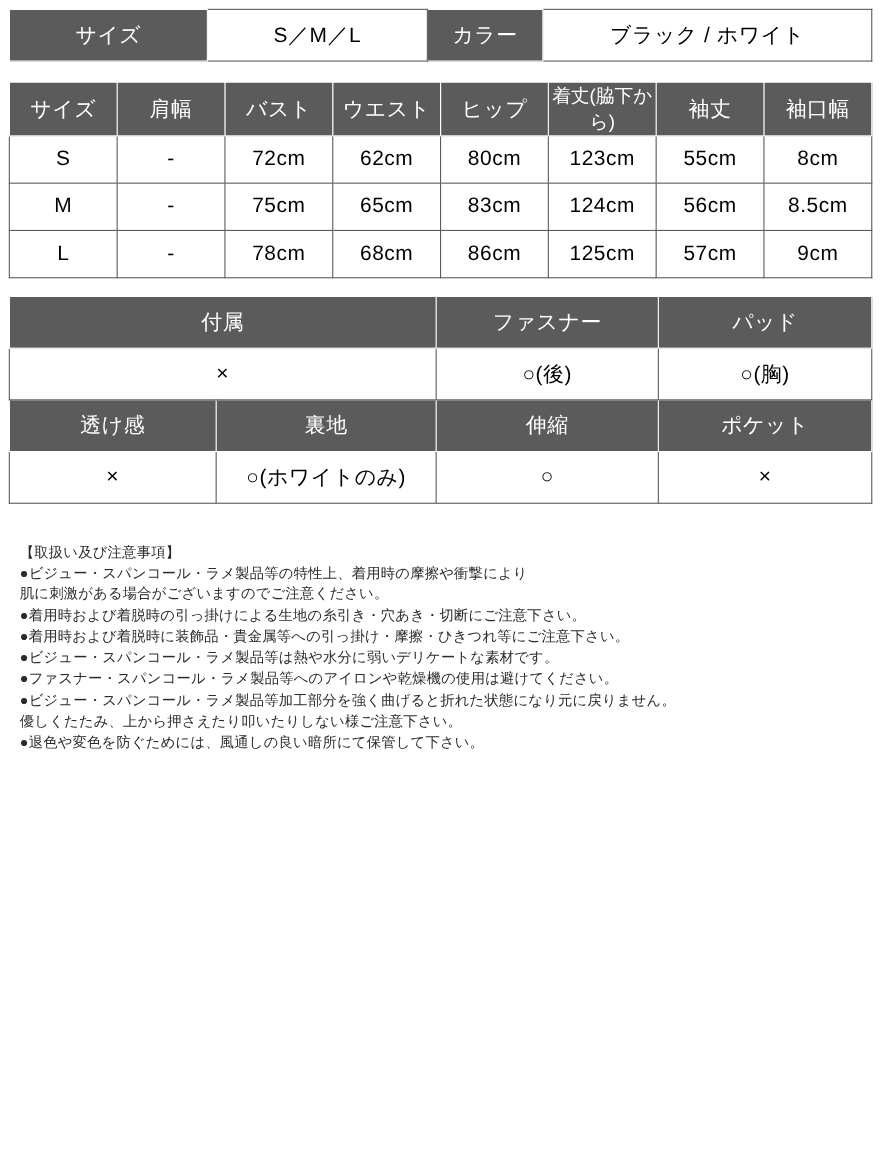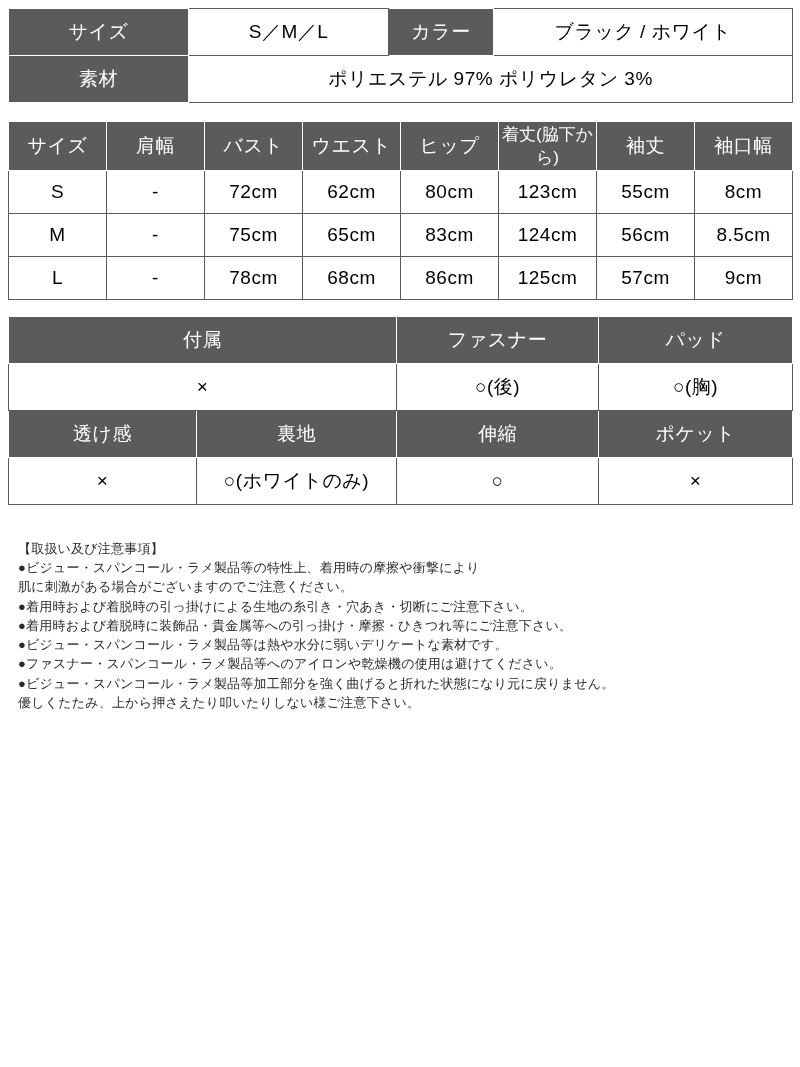--- a/index.html
+++ b/index.html
@@ -80,24 +80,20 @@
       <col style="width:200px">
       <col style="width:105px">
       <col style="width:299px">
     </colgroup>
     <tbody>
       <tr>
         <td class="hd">サイズ</td>
         <td class="bd">S／M／L</td>
         <td class="hd">カラー</td>
         <td class="bd">ブラック / ホワイト</td>
-      </tr>
-      <tr>
-        <td class="hd">素材</td>
-        <td class="bd" colspan="3">ポリエステル 97%  ポリウレタン 3%</td>
       </tr>
     </tbody>
   </table>
 
   <div class="gap-18"></div>
 
   <table class="t-meas">
     <colgroup>
       <col style="width:98px">
       <col style="width:98px">
@@ -190,14 +186,15 @@
 <div class="notes">
       <div>【取扱い及び注意事項】</div>
       <div>●ビジュー・スパンコール・ラメ製品等の特性上、着用時の摩擦や衝撃により</div>
       <div>肌に刺激がある場合がございますのでご注意ください。</div>
       <div>●着用時および着脱時の引っ掛けによる生地の糸引き・穴あき・切断にご注意下さい。</div>
       <div>●着用時および着脱時に装飾品・貴金属等への引っ掛け・摩擦・ひきつれ等にご注意下さい。</div>
       <div>●ビジュー・スパンコール・ラメ製品等は熱や水分に弱いデリケートな素材です。</div>
       <div>●ファスナー・スパンコール・ラメ製品等へのアイロンや乾燥機の使用は避けてください。</div>
       <div>●ビジュー・スパンコール・ラメ製品等加工部分を強く曲げると折れた状態になり元に戻りません。</div>
       <div>優しくたたみ、上から押さえたり叩いたりしない様ご注意下さい。</div>
+      <div>●退色や変色を防ぐためには、風通しの良い暗所にて保管して下さい。</div>
     </div>
   </div>
 
 </body></html>

